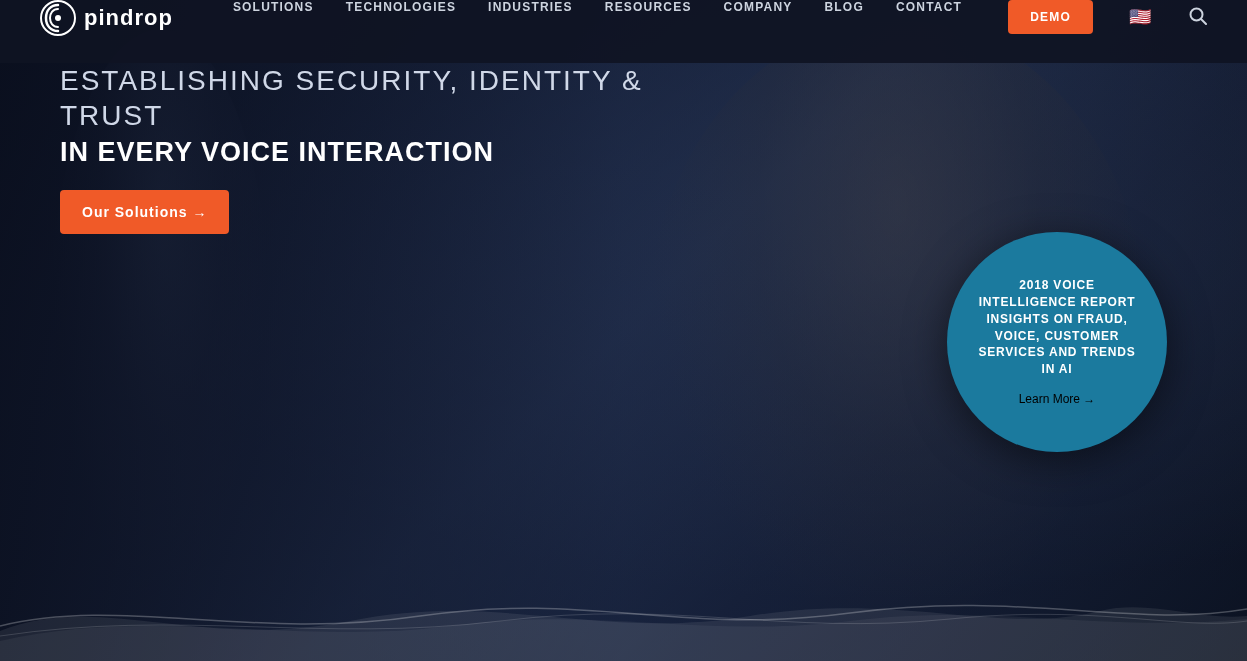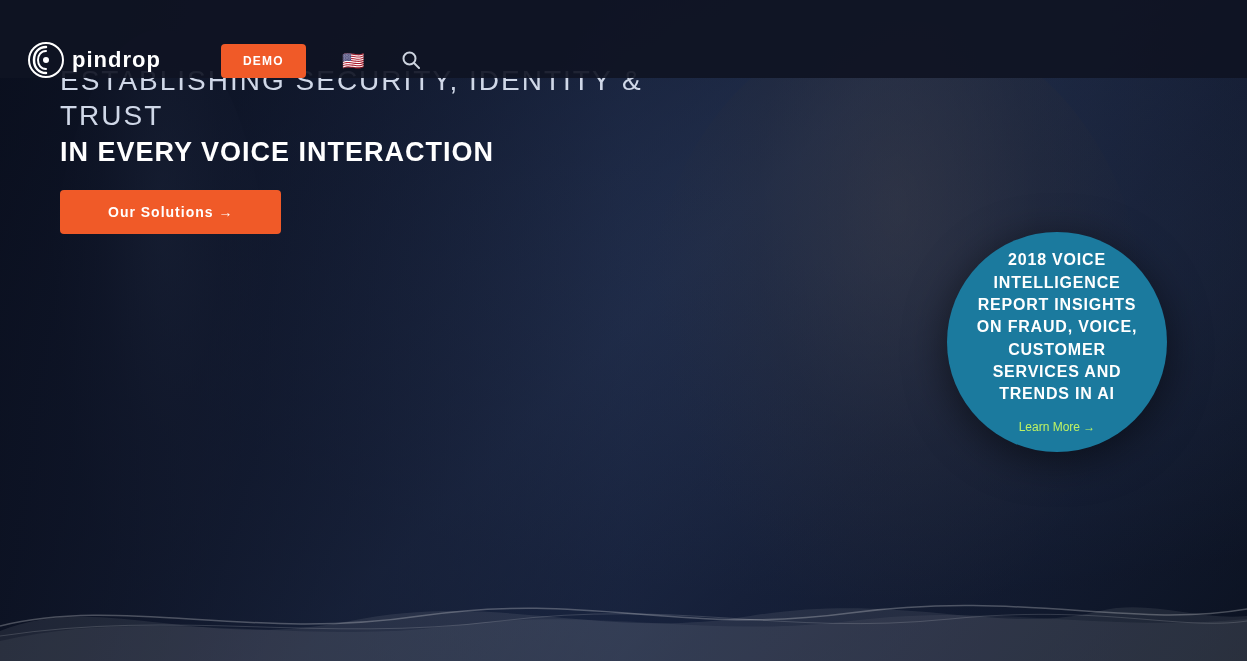--- a/index.html
+++ b/index.html
@@ -2,25 +2,25 @@
 <html><head>
   <meta charset="utf-8">
   <style>
     * { margin: 0; padding: 0; box-sizing: border-box; }
     body { font-family: Arial, sans-serif; width: 1247px; height: 661px; overflow: hidden; }
 
     
     nav {
       position: absolute;
       top: 0; left: 0; right: 0;
-      height: 78px;
+      height: 63px;
       background: rgba(15, 20, 35, 0.92);
       display: flex;
-      align-items: flex-end;
-      padding: 0 28px;
+      align-items: flex-start;
+      padding: 0 40px;
       z-index: 10;
     }
     .logo {
       display: flex;
       align-items: center;
       gap: 8px;
       margin-right: 60px;
     }
     .logo-icon {
       width: 36px;
@@ -171,21 +171,21 @@
       max-width: 660px;
       margin-bottom: 36px;
       font-weight: 400;
     }
     .hero-cta {
       background: #f05a28;
       color: #ffffff;
       font-size: 14px;
       font-weight: 700;
       letter-spacing: 1px;
-      padding: 14px 48px;
+      padding: 14px 22px;
       border: none;
       border-radius: 4px;
       cursor: pointer;
       display: inline-flex;
       align-items: center;
       gap: 8px;
     }
 
     
     .circle-card {
@@ -201,29 +201,29 @@
       display: flex;
       flex-direction: column;
       align-items: center;
       justify-content: center;
       text-align: center;
       padding: 28px;
       box-shadow: 0 8px 40px rgba(0,0,0,0.5);
     }
     .circle-card-title {
       color: #ffffff;
-      font-size: 16px;
+      font-size: 12px;
       font-weight: 700;
       text-transform: uppercase;
       letter-spacing: 0.8px;
       line-height: 1.4;
       margin-bottom: 14px;
     }
     .circle-card-learn {
-      color: #bef264;
+      color: #000000;
       font-size: 12px;
       font-weight: 500;
       cursor: pointer;
       display: inline-flex;
       align-items: center;
       gap: 5px;
     }
 
     
     .wave-container {
@@ -250,20 +250,29 @@
     <div class="logo">
       <svg class="logo-icon" viewBox="0 0 36 36">
         <circle cx="18" cy="18" r="17" fill="none" stroke="#ffffff" stroke-width="2"></circle>
         <path d="M18 5 C11 5, 6 10, 6 18 C6 26, 11 31, 18 31" stroke="#ffffff" stroke-width="2.5" fill="none" stroke-linecap="round"></path>
         <path d="M18 9 C13 9, 10 13, 10 18 C10 23, 13 27, 18 27" stroke="#ffffff" stroke-width="2" fill="none" stroke-linecap="round"></path>
         <circle cx="18" cy="18" r="3" fill="#ffffff"></circle>
       </svg>
       <span class="logo-text">pindrop</span>
     </div>
 
+    <div class="nav-links">
+      <a class="nav-link">SOLUTIONS</a>
+      <a class="nav-link">TECHNOLOGIES</a>
+      <a class="nav-link">INDUSTRIES</a>
+      <a class="nav-link">RESOURCES</a>
+      <a class="nav-link">COMPANY</a>
+      <a class="nav-link">BLOG</a>
+      <a class="nav-link">CONTACT</a>
+    </div>
 
     <div class="nav-right">
       <button class="demo-btn">DEMO</button>
       <div class="flag-icon">🇺🇸</div>
       <button class="search-icon-btn">
         <svg width="18" height="18" viewBox="0 0 18 18" fill="none">
           <circle cx="7.5" cy="7.5" r="6" stroke="#cdd4df" stroke-width="2"></circle>
           <line x1="12" y1="12" x2="17" y2="17" stroke="#cdd4df" stroke-width="2" stroke-linecap="round"></line>
         </svg>
       </button>

